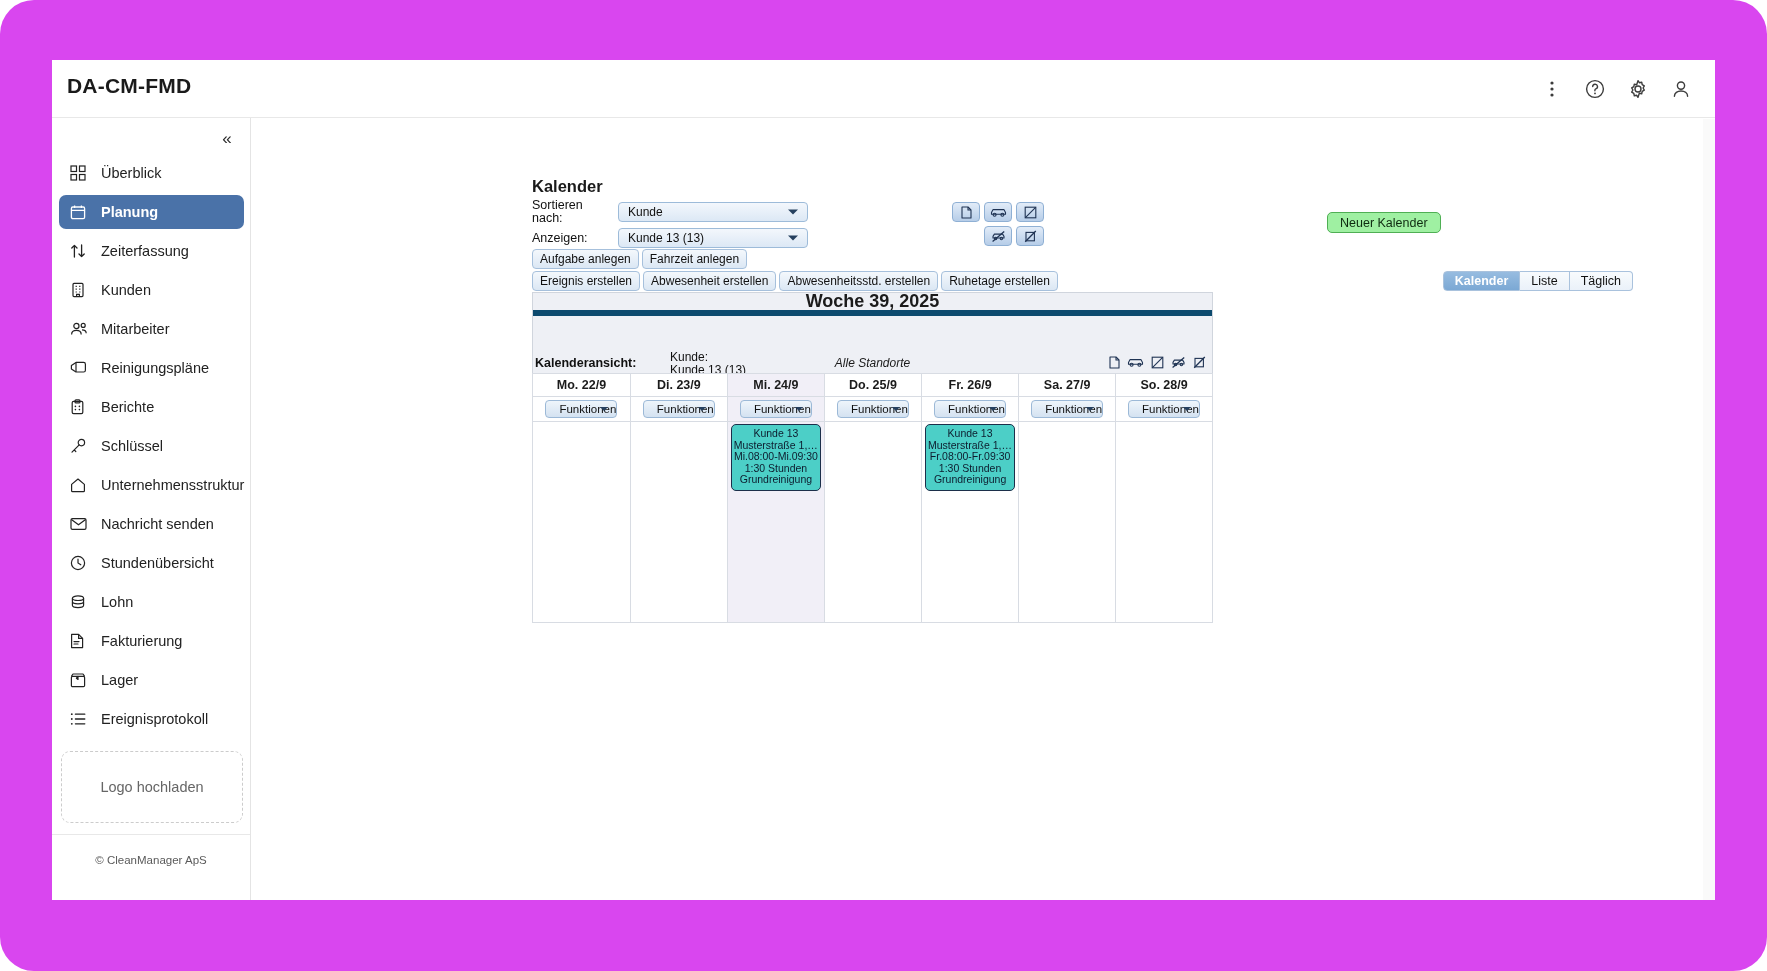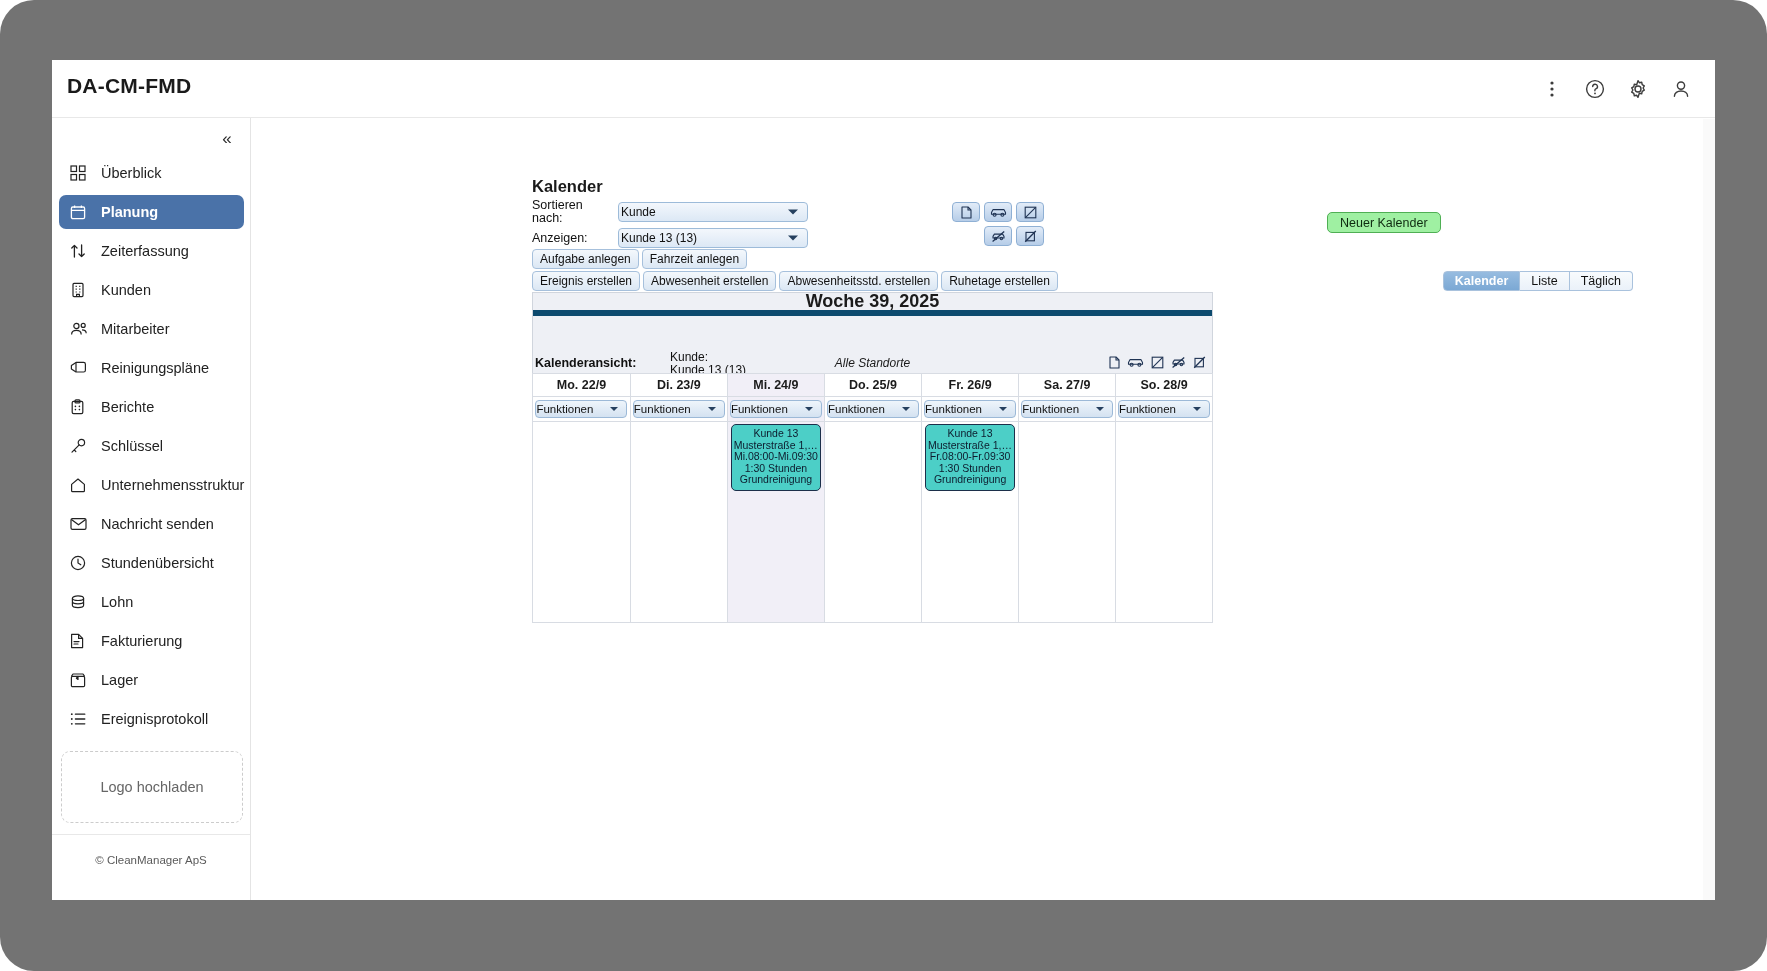--- a/index.html
+++ b/index.html
@@ -8,21 +8,21 @@
     width: 1767px; height: 971px;
     background: #ffffff;
     font-family: "Liberation Sans", sans-serif;
     overflow: hidden;
   }
   
   #device-frame {
     position: absolute;
     left: 0; top: 0;
     width: 1767px; height: 971px;
-    background: #737373;
+    background: #d946ef;
     border-radius: 34px;
   }
   #screen {
     position: absolute;
     left: 52px; top: 60px;
     width: 1663px; height: 840px;
     background: #ffffff;
     overflow: hidden;
   }
   
@@ -155,21 +155,21 @@
     color: #111111;
     line-height: 13px;
   }
   .select-box {
     position: relative;
     width: 190px; height: 20px;
     background: linear-gradient(#f3f7fc, #dce8f5);
     border: 1px solid #9dbbd9;
     border-radius: 4px;
     display: flex; align-items: center;
-    padding-left: 2px;
+    padding-left: 9px;
     font-size: 12px;
     color: #111111;
     cursor: pointer;
   }
   .select-caret {
     position: absolute;
     right: 9px; top: 50%;
     transform: translateY(-50%);
     width: 0; height: 0;
     border-left: 5px solid transparent;
@@ -343,25 +343,26 @@
     border-top: 1px solid #d8dce3;
     border-bottom: 1px solid #d8dce3;
   }
   .day-func {
     height: 25px;
     display: flex; align-items: center; justify-content: center;
     border-bottom: 1px solid #d8dce3;
   }
   .func-btn {
     position: relative;
-    width: 92px; height: 18px;
+    width: 72px; height: 18px;
     background: linear-gradient(#eef5fb, #d4e2f1);
     border: 1px solid #9cb9d7;
     border-radius: 4px;
     display: flex; align-items: center;
+    padding-left: 13px;
     font-size: 11.5px;
     color: #111111;
     cursor: pointer;
   }
   .func-caret {
     position: absolute; right: 8px; top: 50%;
     transform: translateY(-50%);
     width: 0; height: 0;
     border-left: 4px solid transparent;
     border-right: 4px solid transparent;

